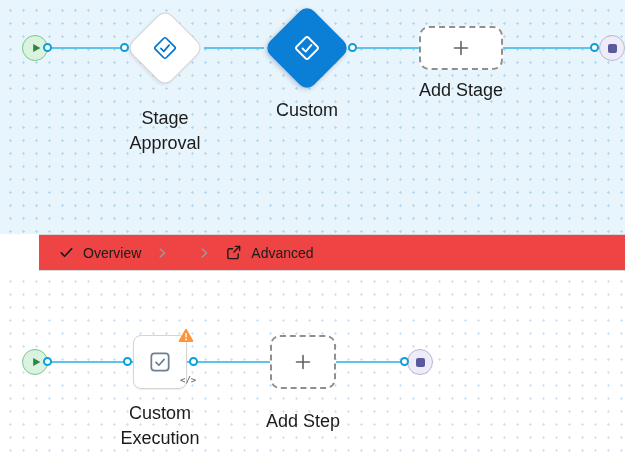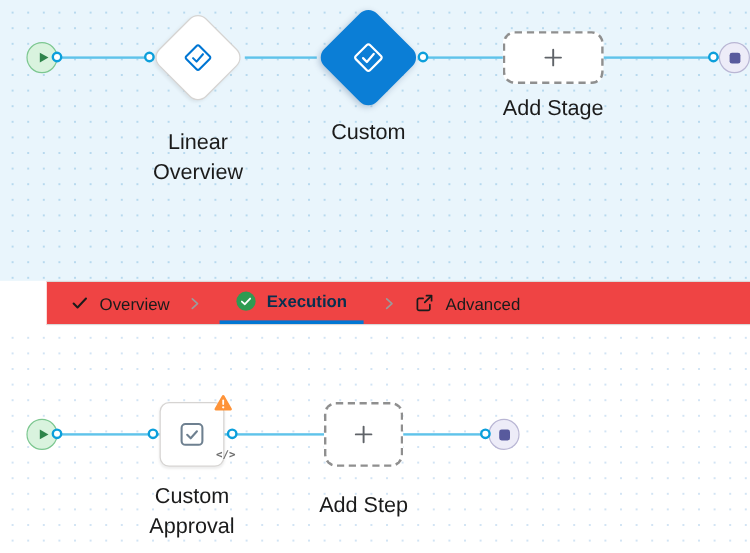--- a/index.html
+++ b/index.html
@@ -81,21 +81,21 @@
     <div class="port" style="left:590px;top:43px"></div>
 
     <div class="diamond diamond-white">
       <span class="icon-wrap">
         <svg width="26" height="26" viewBox="0 0 24 24" fill="none" stroke="#0176d3" stroke-width="1.6" stroke-linecap="round" stroke-linejoin="round">
           <path d="M10.9 3 a1.55 1.55 0 0 1 2.2 0 l7.9 7.9 a1.55 1.55 0 0 1 0 2.2 l-7.9 7.9 a1.55 1.55 0 0 1 -2.2 0 l-7.9 -7.9 a1.55 1.55 0 0 1 0 -2.2 z"></path>
           <polyline points="8.2 12.4 10.9 15.1 15.8 9.4"></polyline>
         </svg>
       </span>
     </div>
-    <div class="node-label" style="left:105px;top:106px;width:120px">Linear Overview</div>
+    <div class="node-label" style="left:105px;top:106px;width:120px">Stage Approval</div>
 
     <div class="diamond diamond-blue">
       <span class="icon-wrap">
         <svg width="28" height="28" viewBox="0 0 24 24" fill="none" stroke="#ffffff" stroke-width="1.6" stroke-linecap="round" stroke-linejoin="round">
           <path d="M10.9 3 a1.55 1.55 0 0 1 2.2 0 l7.9 7.9 a1.55 1.55 0 0 1 0 2.2 l-7.9 7.9 a1.55 1.55 0 0 1 -2.2 0 l-7.9 -7.9 a1.55 1.55 0 0 1 0 -2.2 z"></path>
           <polyline points="8.2 12.4 10.9 15.1 15.8 9.4"></polyline>
         </svg>
       </span>
     </div>
     <div class="node-label" style="left:259px;top:98px;width:96px">
@@ -125,28 +125,20 @@
       </span>
       <span>Overview</span>
     </div>
 
     <span class="tab-sep">
       <svg width="14" height="14" viewBox="0 0 16 16" fill="none" stroke="#9b9b9b" stroke-width="1.6" stroke-linecap="round" stroke-linejoin="round">
           <polyline points="6 3.5 11 8 6 12.5"></polyline>
         </svg>
     </span>
 
-    <div class="tab active">
-      <span class="check-circle">
-        <svg width="10" height="10" viewBox="0 0 16 16" fill="none" stroke="#ffffff" stroke-width="2.4" stroke-linecap="round" stroke-linejoin="round">
-            <polyline points="2.5 8.5 6.5 12 13.5 4.5"></polyline>
-          </svg>
-      </span>
-      <span>Execution</span>
-    </div>
 
     <span class="tab-sep">
       <svg width="14" height="14" viewBox="0 0 16 16" fill="none" stroke="#9b9b9b" stroke-width="1.6" stroke-linecap="round" stroke-linejoin="round">
           <polyline points="6 3.5 11 8 6 12.5"></polyline>
         </svg>
     </span>
 
     <div class="tab">
       <span style="display:flex;">
         <svg width="17" height="17" viewBox="0 0 18 18" fill="none" stroke="#1b1b1b" stroke-width="1.5" stroke-linecap="round" stroke-linejoin="round">
@@ -189,21 +181,21 @@
     <span class="warning-badge" style="left:178px;top:57px">
       <svg width="16" height="15" viewBox="0 0 16 15">
         <path d="M8.9 1.6 a1.05 1.05 0 0 0 -1.8 0 L0.9 12.4 a1.05 1.05 0 0 0 0.9 1.6 h12.4 a1.05 1.05 0 0 0 0.9 -1.6 z" fill="#fe9339"></path>
         <rect x="7.25" y="5" width="1.5" height="4.4" rx="0.75" fill="#ffffff"></rect>
         <circle cx="8" cy="11.4" r="0.95" fill="#ffffff"></circle>
       </svg>
     </span>
     <span class="code-glyph" style="left:180px;top:104px">&lt;/&gt;</span>
     <div class="node-label" style="left:120px;top:130px;width:80px">
       <span>Custom</span>
-      <span>Approval</span>
+      <span>Execution</span>
     </div>
 
     <div class="add-box" style="left:270px;top:64px;width:66px;height:54px">
       <span style="display:flex;">
         <svg width="20" height="20" viewBox="0 0 20 20" fill="none" stroke="#5f6368" stroke-width="1.6" stroke-linecap="round">
           <path d="M10 3.5 V16.5 M3.5 10 H16.5"></path>
         </svg>
       </span>
     </div>
     <div class="node-label" style="left:263px;top:138px;width:80px">Add Step</div>

